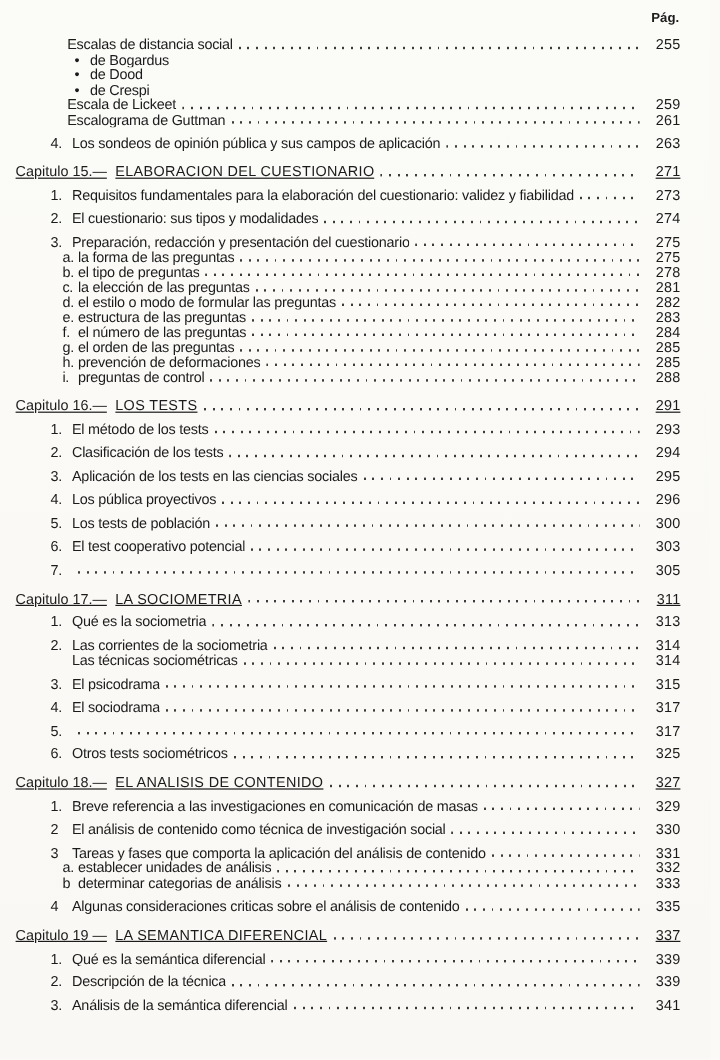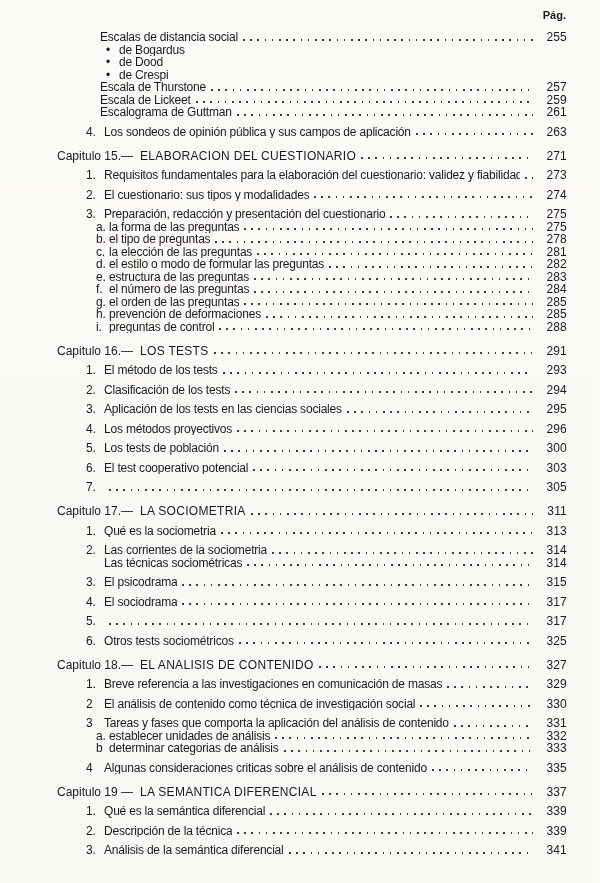--- a/index.html
+++ b/index.html
@@ -33,21 +33,20 @@
   }
   .toc {
     padding-top: 31px;
   }
   .row {
     display: flex;
     align-items: baseline;
     line-height: 12.5px;
     padding-right: 25px;
     white-space: nowrap;
-    margin-left: 44px;
   }
   .row .prefix { flex: 0 0 auto; }
   .row .title  { flex: 0 1 auto; overflow: hidden; }
   .leader {
     flex: 1 1 auto;
     min-width: 8px;
     height: 2px;
     align-self: flex-end;
     margin: 0 6px 3px 5px;
     background: repeating-linear-gradient(90deg, #3c3c3c 0 1.6px, transparent 1.6px 7.2px);
@@ -60,21 +59,21 @@
   }
   
   .k-sub          { padding-left: 56px; }
   .k-bullet       { padding-left: 62px; }
   .k-bullet .prefix { min-width: 13px; }
   .k-item         { padding-left: 42px; margin-top: 7px; }
   .k-item .prefix { min-width: 18px; }
   .k-lettered     { padding-left: 52px; }
   .k-lettered .prefix { min-width: 13px; }
   .k-continuation { padding-left: 60px; }
-  .k-chapter      { padding-left: 13px; margin-top: 11.5px; letter-spacing: 0; }
+  .k-chapter      { padding-left: 13px; margin-top: 11.5px; letter-spacing: 0; text-decoration: underline; }
   .k-chapter .prefix { margin-right: 7px; }
   .k-chapter .title  { letter-spacing: 0.3px; text-align: center; }
 </style>
 </head>
 <body>
 
 <div class="page">
   <div class="pag-label">Pág.</div>
 
   <div class="toc">
@@ -94,26 +93,20 @@
     <span class="title">de Dood</span>
 
   </div>
       <div class="row k-bullet">
     <span class="prefix">•</span>
     <span class="title">de Crespi</span>
 
   </div>
       <div class="row k-sub">
 
-    <span class="title">Escala de Thurstone</span>
-    <span class="leader"></span>
-    <span class="pageno">257</span>
-  </div>
-      <div class="row k-sub">
-
     <span class="title">Escala de Lickeet</span>
     <span class="leader"></span>
     <span class="pageno">259</span>
   </div>
       <div class="row k-sub">
 
     <span class="title">Escalograma de Guttman</span>
     <span class="leader"></span>
     <span class="pageno">261</span>
   </div>
@@ -220,21 +213,21 @@
     <span class="pageno">294</span>
   </div>
       <div class="row k-item">
     <span class="prefix">3.</span>
     <span class="title">Aplicación de los tests en las ciencias sociales</span>
     <span class="leader"></span>
     <span class="pageno">295</span>
   </div>
       <div class="row k-item">
     <span class="prefix">4.</span>
-    <span class="title">Los métodos proyectivos</span>
+    <span class="title">Los pública proyectivos</span>
     <span class="leader"></span>
     <span class="pageno">296</span>
   </div>
       <div class="row k-item">
     <span class="prefix">5.</span>
     <span class="title">Los tests de población</span>
     <span class="leader"></span>
     <span class="pageno">300</span>
   </div>
       <div class="row k-item">

